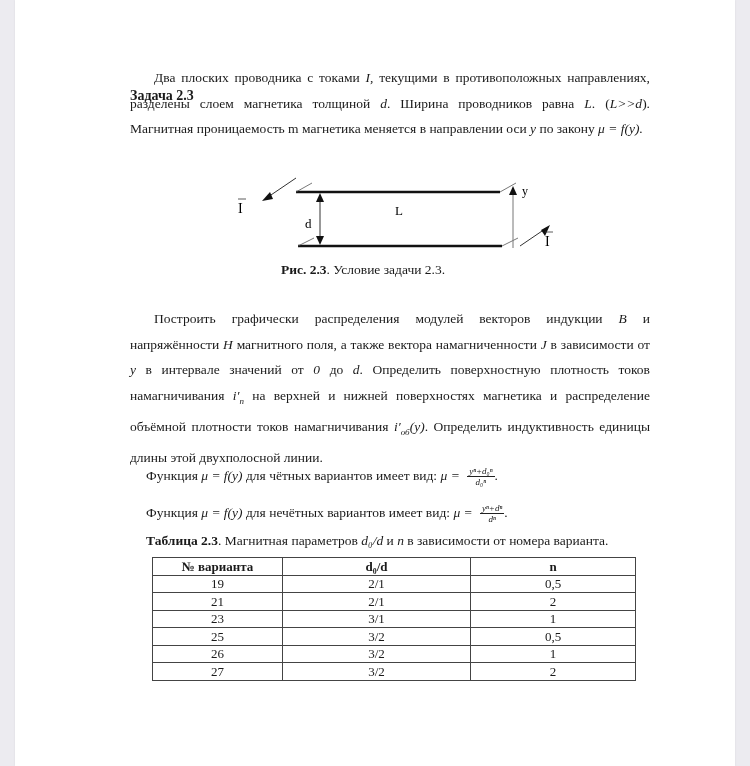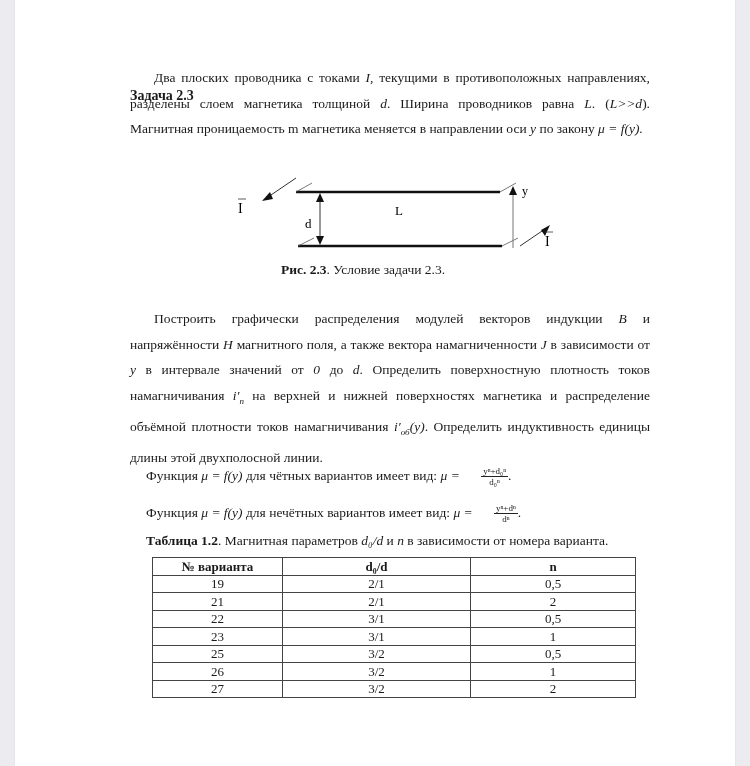--- a/index.html
+++ b/index.html
@@ -23,21 +23,21 @@
     text-align-last: left;
     font-family: Liberation Serif, serif;
   }
   .para .indent { display: inline-block; width: 24px; }
   i, .it { font-style: italic; }
   .caption { position: absolute; left: 0; width: 726px; text-align: center; top: 262px; font-size: 13.5px; }
   .caption b { font-weight: bold; }
   .func {
     position: absolute; left: 146px; font-size: 13.5px;
   }
-  .frac { display: inline-block; vertical-align: middle; text-align: center; font-size: 9px; line-height: 10px; margin-left: 18px; }
+  .frac { display: inline-block; vertical-align: middle; text-align: center; font-style: italic; font-size: 9px; line-height: 10px; margin-left: 4px; }
   .frac .num { border-bottom: 1px solid #222; padding: 0 2px; display: block; }
   .frac .den { display: block; }
   .tcap { position: absolute; left: 146px; top: 533px; font-size: 13.5px; }
   table {
     position: absolute; left: 152px; top: 557px; width: 484px;
     border-collapse: collapse; font-size: 13px;
   }
   td, th {
     border: 1.5px solid #444; text-align: center; padding: 0; height: 16.5px; line-height: 15px;
     font-weight: normal;
@@ -102,21 +102,21 @@
 <div class="func" style="top:466px;">
   <span>Функция </span><i>μ = f(y)</i><span> для чётных вариантов имеет вид: </span><i>μ =</i>
   <span class="frac"><span class="num">yⁿ+d₀ⁿ</span><span class="den">d₀ⁿ</span></span><span>.</span>
 </div>
 
 <div class="func" style="top:503px;">
   <span>Функция </span><i>μ = f(y)</i><span> для нечётных вариантов имеет вид: </span><i>μ =</i>
   <span class="frac"><span class="num">yⁿ+dⁿ</span><span class="den">dⁿ</span></span><span>.</span>
 </div>
 
-<div class="tcap"><b>Таблица 1.2</b><span>. Магнитная параметров </span><i>d₀/d</i><span> и </span><i>n</i><span> в зависимости от номера варианта.</span></div>
+<div class="tcap"><b>Таблица 2.3</b><span>. Магнитная параметров </span><i>d₀/d</i><span> и </span><i>n</i><span> в зависимости от номера варианта.</span></div>
 
 <table>
   <colgroup>
       <col class="c1">
       <col class="c2">
       <col>
     </colgroup>
   <thead>
     <tr>
       <th>№ варианта</th>
@@ -129,25 +129,20 @@
         <td>19</td>
         <td>2/1</td>
         <td>0,5</td>
       </tr>
       <tr>
         <td>21</td>
         <td>2/1</td>
         <td>2</td>
       </tr>
       <tr>
-        <td>22</td>
-        <td>3/1</td>
-        <td>0,5</td>
-      </tr>
-      <tr>
         <td>23</td>
         <td>3/1</td>
         <td>1</td>
       </tr>
       <tr>
         <td>25</td>
         <td>3/2</td>
         <td>0,5</td>
       </tr>
       <tr>

